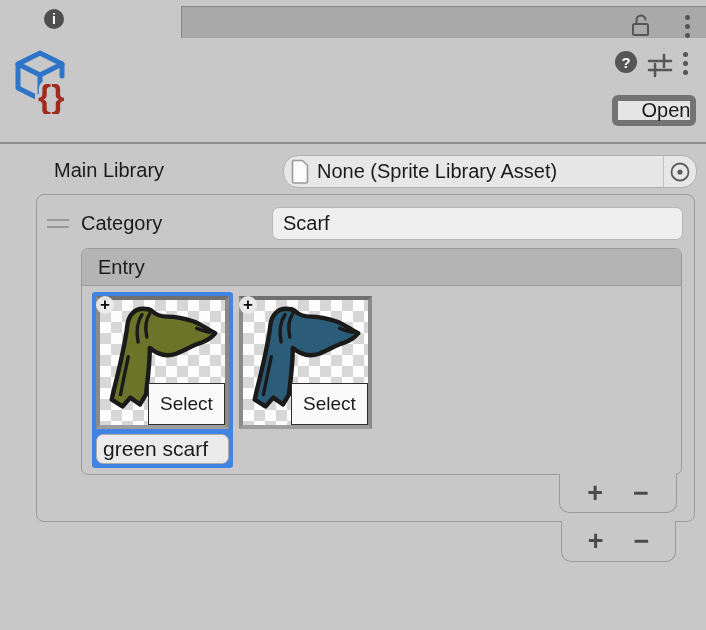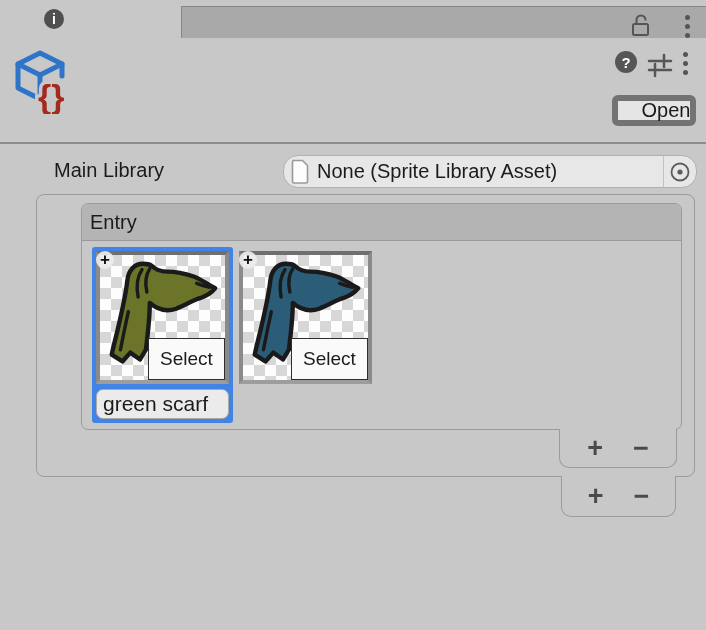--- a/index.html
+++ b/index.html
@@ -51,21 +51,21 @@
   .drag-handle{width:22px;display:flex;flex-direction:column;gap:5px;flex:0 0 22px;}
   .drag-handle i{height:2px;background:#979797;}
   .row-category .field-label{margin-left:12px;flex:0 0 191px;}
   .text-field{flex:1;height:33px;background:#efefef;border:1px solid #b6b6b6;border-radius:7px;
        box-sizing:border-box;font-size:20px;display:flex;align-items:center;padding-left:10px;
        white-space:nowrap;overflow:hidden;}
 
   .entry-box{margin:8px 12px 0 44px;border:1px solid #9b9b9b;border-radius:7px;height:227px;
        box-sizing:border-box;overflow:visible;}
   .entry-header{height:36px;background:#b4b4b4;border-bottom:1px solid #9b9b9b;
-       border-radius:6px 6px 0 0;display:flex;align-items:center;padding-left:8px;font-size:20px;}
+       border-radius:6px 6px 0 0;display:flex;align-items:center;padding-left:16px;font-size:20px;}
   .entry-content{position:relative;height:190px;display:flex;padding:6px 0 0 10px;box-sizing:border-box;}
 
   .entry-item{width:141px;height:176px;border-radius:3px;padding:4px;box-sizing:border-box;margin-right:2px;}
   .entry-item.selected{background:#4283e6;}
   .tile{position:relative;width:133px;height:133px;box-sizing:border-box;
        border:4px solid #8a8a8a;border-top-color:#6f6f6f;border-bottom-color:#9d9d9d;
        background:conic-gradient(#d7d7d7 25%,#fdfdfd 0 50%,#d7d7d7 0 75%,#fdfdfd 0) 0 0/22px 22px;}
   .scarf-svg{position:absolute;inset:0;width:125px;height:125px;}
   .plus-badge{position:absolute;left:-4px;top:-4px;width:18px;height:18px;border-radius:50%;
        background:rgba(235,235,235,.92);color:#0d0d0d;font-size:17px;font-weight:700;line-height:17px;
@@ -159,20 +159,28 @@
       <span class="picker-zone">
         <svg width="22" height="22" viewBox="0 0 22 22">
           <circle cx="11" cy="11" r="8.5" fill="none" stroke="#5c5c5c" stroke-width="1.8"></circle>
           <circle cx="11" cy="11" r="2.6" fill="#5c5c5c"></circle>
         </svg>
       </span>
     </div>
   </div>
 
   <div class="category-box">
+    <div class="row-category">
+      <span class="drag-handle">
+          <i></i>
+          <i></i>
+        </span>
+      <span class="field-label">Category</span>
+      <div class="text-field">Scarf</div>
+    </div>
 
     <div class="entry-box">
       <div class="entry-header">Entry</div>
       <div class="entry-content">
 
         <div class="entry-item selected">
           <div class="tile">
             <span class="plus-badge">+</span>
             <svg class="scarf-svg" viewBox="0 0 128 128">
               <path stroke="#1a1a1a" stroke-width="4.5" stroke-linejoin="round" d="M44,9 C35,9 29,16 28,26 C26,44 21,64 17,81 C15,89 13,97 12,102 L23,109 L31,100 L41,107 L47,97 C49,81 51,63 51,49 C59,56 69,58 78,55 C88,51 96,46 103,44 C109,42 114,39 118,34 C111,31 104,25 96,22 C87,19 77,17 69,17 C62,17 57,15 53,11 C50,9 47,9 44,9 Z" fill="#6b7428"></path>

